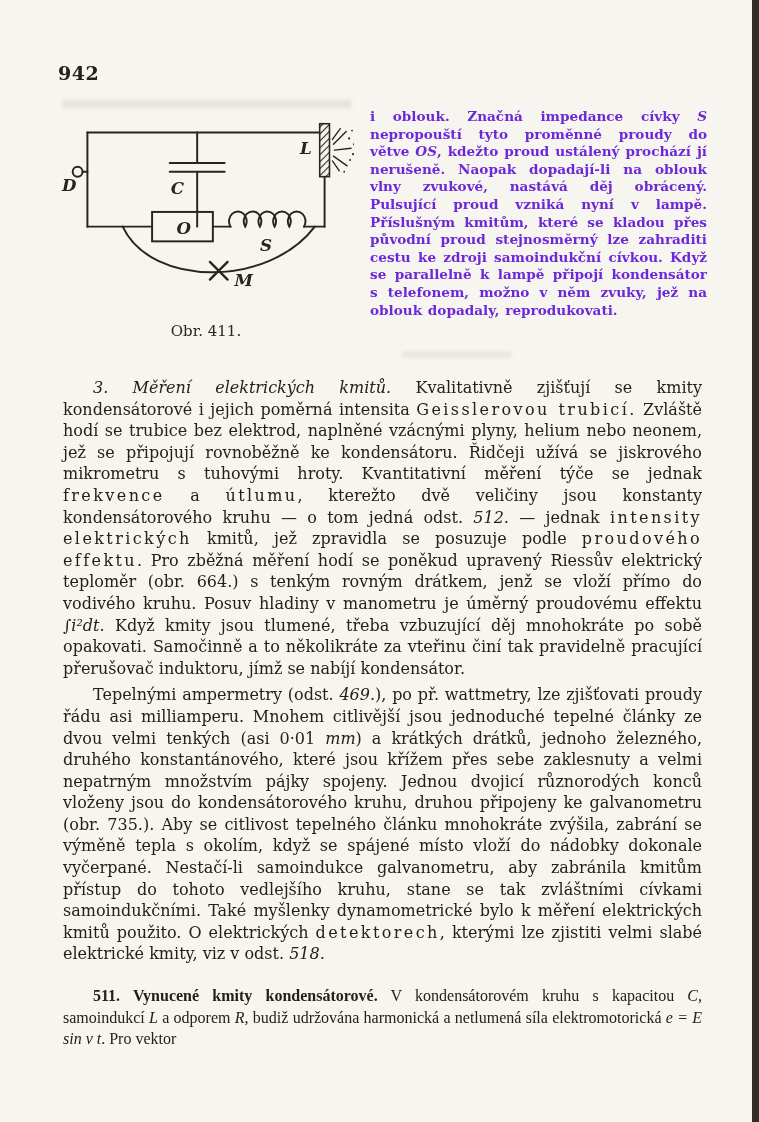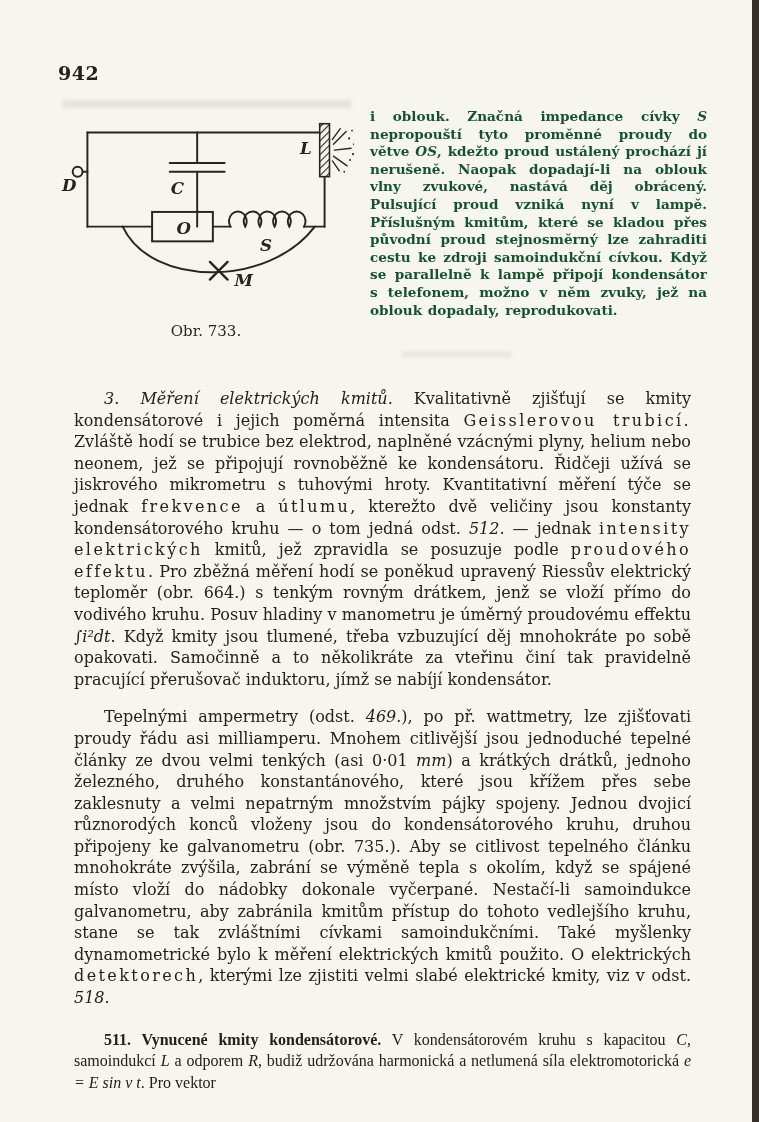--- a/index.html
+++ b/index.html
@@ -24,24 +24,24 @@
     position: absolute; background: #ddd8cb;
     filter: blur(2px); opacity: .65; border-radius: 3px;
   }
   .page-number { font-size: 19px; font-weight: bold; letter-spacing: .5px; }
   .content { margin-top: 24px; }
   .figure-block { float: left; width: 296px; min-height: 254px; margin-right: 16px; }
   .figure-svg { display: block; margin: 2px auto 0 0; }
   .figure-caption { text-align: center; font-size: 15px; margin-top: 14px; color: #2a2721; }
   .side-text {
     font-size: 13.6px; font-weight: bold; line-height: 17.6px;
-    text-align: justify; color: #14532d; word-spacing: 1px;
+    text-align: justify; color: #6d28d9; word-spacing: 1px;
   }
   .body-text { clear: both; padding-top: 10px; }
-  .body-text p { margin: 16px; font-size: 16px; line-height: 21.6px; text-align: justify; }
+  .body-text p { margin: 5px; font-size: 16px; line-height: 21.6px; text-align: justify; }
   p.indent { text-indent: 30px; }
   p.space-before { margin-top: 20px; font-family: Liberation Serif, serif; }
   .seg-italic { font-style: italic; }
   .seg-spaced { letter-spacing: 2.4px; }
   .seg-bold { font-weight: bold; }
 </style>
 </head>
 <body>
 
 <div class="page">
@@ -98,21 +98,21 @@
         </g>
         <g font-style="italic" font-weight="bold" font-size="17" fill="#28251f" style="font-family:&quot;DejaVu Serif&quot;, serif">
           <text x="4" y="82">D</text>
           <text x="115" y="85">C</text>
           <text x="121" y="125">O</text>
           <text x="206" y="143">S</text>
           <text x="247" y="44">L</text>
           <text x="180" y="179">M</text>
         </g>
       </svg>
-      <div class="figure-caption">Obr. 733.</div>
+      <div class="figure-caption">Obr. 411.</div>
     </div>
 
     <div class="side-text"><span>i oblouk. Značná impedance cívky </span><span class="seg-italic">S</span><span> nepropouští tyto proměnné proudy do větve </span><span class="seg-italic">OS</span><span>, kdežto proud ustálený prochází jí nerušeně. Naopak dopadají-li na oblouk vlny zvukové, nastává děj obrácený. Pulsující proud vzniká nyní v lampě. Příslušným kmitům, které se kladou přes původní proud stejnosměrný lze zahraditi cestu ke zdroji samoindukční cívkou. Když se parallelně k lampě připojí kondensátor s telefonem, možno v něm zvuky, jež na oblouk dopadaly, reprodukovati.</span></div>
 
     <div class="body-text">
         <p class="indent"><span class="seg-italic">3. Měření elektrických kmitů.</span><span> Kvalitativně zjišťují se kmity kondensátorové i jejich poměrná intensita </span><span class="seg-spaced">Geisslerovou trubicí.</span><span> Zvláště hodí se trubice bez elektrod, naplněné vzácnými plyny, helium nebo neonem, jež se připojují rovnoběžně ke kondensátoru. Řidčeji užívá se jiskrového mikrometru s tuhovými hroty. Kvantitativní měření týče se jednak </span><span class="seg-spaced">frekvence</span><span> a </span><span class="seg-spaced">útlumu</span><span>, kterežto dvě veličiny jsou konstanty kondensátorového kruhu — o tom jedná odst. </span><span class="seg-italic">512.</span><span> — jednak </span><span class="seg-spaced">intensity elektrických</span><span> kmitů, jež zpravidla se posuzuje podle </span><span class="seg-spaced">proudového effektu</span><span>. Pro zběžná měření hodí se poněkud upravený Riessův elektrický teploměr (obr. 664.) s tenkým rovným drátkem, jenž se vloží přímo do vodivého kruhu. Posuv hladiny v manometru je úměrný proudovému effektu </span><span class="seg-italic">∫i²dt</span><span>. Když kmity jsou tlumené, třeba vzbuzující děj mnohokráte po sobě opakovati. Samočinně a to několikráte za vteřinu činí tak pravidelně pracující přerušovač induktoru, jímž se nabíjí kondensátor.</span></p>
         <p class="indent"><span>Tepelnými ampermetry (odst. </span><span class="seg-italic">469.</span><span>), po př. wattmetry, lze zjišťovati proudy řádu asi milliamperu. Mnohem citlivější jsou jednoduché tepelné články ze dvou velmi tenkých (asi 0·01 </span><span class="seg-italic">mm</span><span>) a krátkých drátků, jednoho železného, druhého konstantánového, které jsou křížem přes sebe zaklesnuty a velmi nepatrným množstvím pájky spojeny. Jednou dvojicí různorodých konců vloženy jsou do kondensátorového kruhu, druhou připojeny ke galvanometru (obr. 735.). Aby se citlivost tepelného článku mnohokráte zvýšila, zabrání se výměně tepla s okolím, když se spájené místo vloží do nádobky dokonale vyčerpané. Nestačí-li samoindukce galvanometru, aby zabránila kmitům přístup do tohoto vedlejšího kruhu, stane se tak zvláštními cívkami samoindukčními. Také myšlenky dynamometrické bylo k měření elektrických kmitů použito. O elektrických </span><span class="seg-spaced">detektorech</span><span>, kterými lze zjistiti velmi slabé elektrické kmity, viz v odst. </span><span class="seg-italic">518.</span></p>
         <p class="indent space-before"><span class="seg-bold">511. Vynucené kmity kondensátorové.</span><span> V kondensátorovém kruhu s kapacitou </span><span class="seg-italic">C</span><span>, samoindukcí </span><span class="seg-italic">L</span><span> a odporem </span><span class="seg-italic">R</span><span>, budiž udržována harmonická a netlumená síla elektromotorická </span><span class="seg-italic">e = E sin ν t</span><span>. Pro vektor</span></p>
       </div>
 

